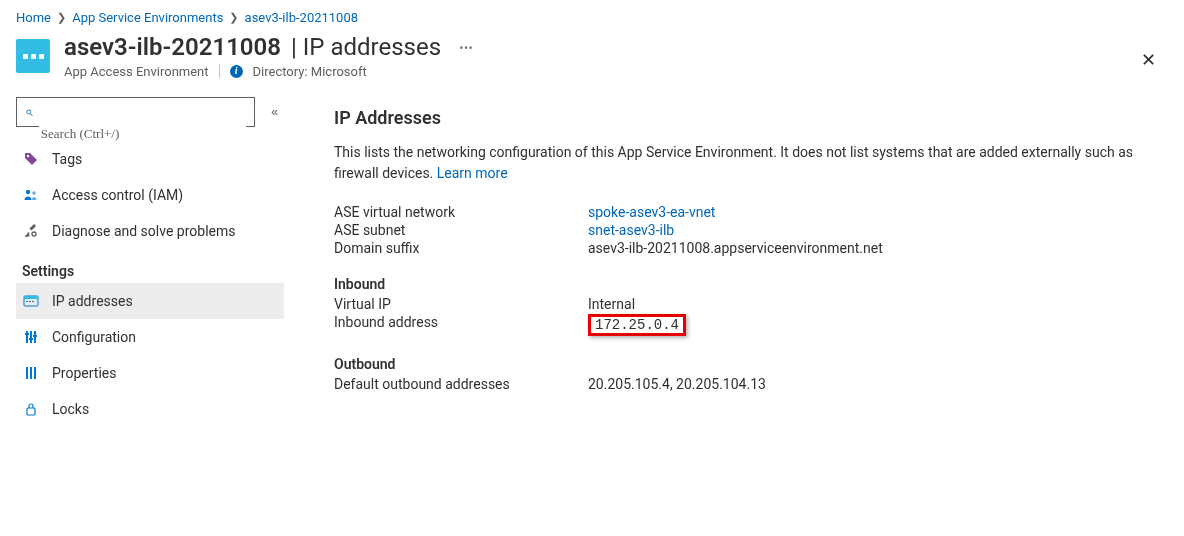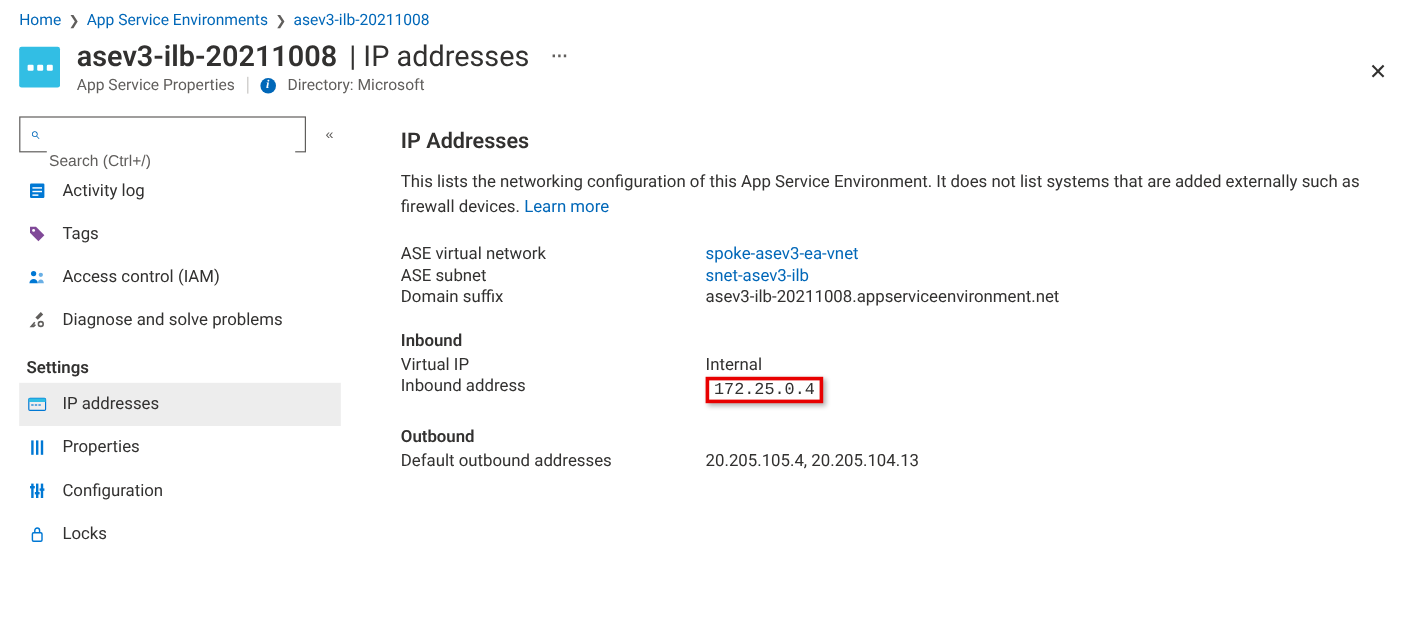--- a/index.html
+++ b/index.html
@@ -43,21 +43,21 @@
 
   
   .body { display: flex; margin-top: 18px; }
   .sidebar { width: 268px; flex-shrink: 0; }
   .search-row { display: flex; align-items: center; gap: 10px; margin-bottom: 14px; }
   .search-box {
     flex: 1; display: flex; align-items: center; gap: 6px;
     border: 1px solid #605e5c; height: 30px; padding: 0 8px; background: #fff;
   }
   .search-icon { color: #0067b8; font-size: 14px; transform: scaleX(-1); }
-  .search-input { border: none; outline: none; font-size: 13px; flex: 1; font-family: Liberation Sans, sans-serif; color: #323130; margin-top: 44px; }
+  .search-input { border: none; outline: none; font-size: 13px; flex: 1; font-family: Liberation Serif, serif; color: #323130; margin-top: 44px; }
   .search-input::placeholder { color: #605e5c; }
   .collapse-btn { color: #605e5c; font-size: 12px; cursor: pointer; background: none; border: none; }
 
   .nav-item {
     display: flex; align-items: center; gap: 12px; height: 36px; padding: 0 6px;
     cursor: pointer; font-size: 14px;
   }
   .nav-item.selected { background: #ededed; }
   .nav-item .icon { width: 18px; height: 18px; display: inline-flex; align-items: center; justify-content: center; flex-shrink: 0; }
   .nav-section-label { font-size: 14px; font-weight: 600; color: #323130; margin: 14px 0 4px 6px; }
@@ -99,52 +99,41 @@
           <span></span>
         </div>
     </div>
     <div class="header-text">
       <div class="title-line">
         <span>asev3-ilb-20211008</span>
         <span class="title-sub">| <span>IP addresses</span></span>
         <span class="title-ellipsis">⋯</span>
       </div>
       <div class="subtitle-line">
-        <span>App Service Properties</span>
+        <span>App Access Environment</span>
         <span class="subtitle-sep"></span>
         <span class="info-icon">i</span>
         <span>Directory: Microsoft</span>
       </div>
     </div>
   </div>
   <button class="close-btn">✕</button>
 
   <div class="body">
 
     <aside class="sidebar">
       <div class="search-row">
         <div class="search-box">
           <span class="search-icon">⌕</span>
           <input class="search-input" type="text" placeholder="Search (Ctrl+/)" style="">
         </div>
         <button class="collapse-btn">«</button>
       </div>
 
 
-      <div class="nav-item">
-        <span class="icon">
-          <svg class="svg-icon" viewBox="0 0 16 16">
-              <rect x="2" y="2" width="12" height="12" rx="1" fill="#0078d4"></rect>
-              <rect x="4" y="5" width="8" height="1.2" fill="#fff"></rect>
-              <rect x="4" y="8" width="8" height="1.2" fill="#fff"></rect>
-              <rect x="4" y="11" width="5" height="1.2" fill="#fff"></rect>
-            </svg>
-        </span>
-        <span>Activity log</span>
-      </div>
 
       <div class="nav-item">
         <span class="icon">
           <svg class="svg-icon" viewBox="0 0 16 16">
               <path d="M2 2h5l7 7-5 5-7-7V2z" fill="#804998"></path>
               <circle cx="5" cy="5" r="1.2" fill="#fff"></circle>
             </svg>
         </span>
         <span>Tags</span>
       </div>
@@ -178,50 +167,50 @@
         <span class="icon">
           <svg class="svg-icon" viewBox="0 0 16 16">
               <rect x="1" y="3" width="14" height="10" rx="1" fill="none" stroke="#0078d4" stroke-width="1"></rect>
               <rect x="1" y="3" width="14" height="3" fill="#32bee4"></rect>
               <rect x="3" y="8" width="2" height="1" fill="#0078d4"></rect>
               <rect x="6" y="8" width="2" height="1" fill="#0078d4"></rect>
               <rect x="9" y="8" width="2" height="1" fill="#0078d4"></rect>
             </svg>
         </span>
         <span>IP addresses</span>
-      </div>
-
-      <div class="nav-item">
-        <span class="icon">
-          <svg class="svg-icon" viewBox="0 0 16 16">
-              <rect x="3" y="2" width="2" height="12" fill="#0078d4"></rect>
-              <rect x="7" y="2" width="2" height="12" fill="#0078d4"></rect>
-              <rect x="11" y="2" width="2" height="12" fill="#0078d4"></rect>
-            </svg>
-        </span>
-        <span>Properties</span>
       </div>
 
       <div class="nav-item">
         <span class="icon">
           <svg class="svg-icon" viewBox="0 0 16 16">
               <rect x="3" y="2" width="2" height="12" fill="#0078d4"></rect>
               <rect x="7" y="2" width="2" height="12" fill="#0078d4"></rect>
               <rect x="11" y="2" width="2" height="12" fill="#0078d4"></rect>
               <rect x="2" y="4" width="4" height="2" fill="#0078d4"></rect>
               <rect x="6" y="9" width="4" height="2" fill="#0078d4"></rect>
               <rect x="10" y="6" width="4" height="2" fill="#0078d4"></rect>
             </svg>
         </span>
         <span>Configuration</span>
       </div>
 
       <div class="nav-item">
         <span class="icon">
           <svg class="svg-icon" viewBox="0 0 16 16">
+              <rect x="3" y="2" width="2" height="12" fill="#0078d4"></rect>
+              <rect x="7" y="2" width="2" height="12" fill="#0078d4"></rect>
+              <rect x="11" y="2" width="2" height="12" fill="#0078d4"></rect>
+            </svg>
+        </span>
+        <span>Properties</span>
+      </div>
+
+      <div class="nav-item">
+        <span class="icon">
+          <svg class="svg-icon" viewBox="0 0 16 16">
               <rect x="4" y="7" width="8" height="7" rx="1" fill="none" stroke="#0078d4" stroke-width="1.2"></rect>
               <path d="M6 7V5a2 2 0 0 1 4 0v2" fill="none" stroke="#0078d4" stroke-width="1.2"></path>
             </svg>
         </span>
         <span>Locks</span>
       </div>
     </aside>
 
     <main class="main">
       <h2>IP Addresses</h2>

